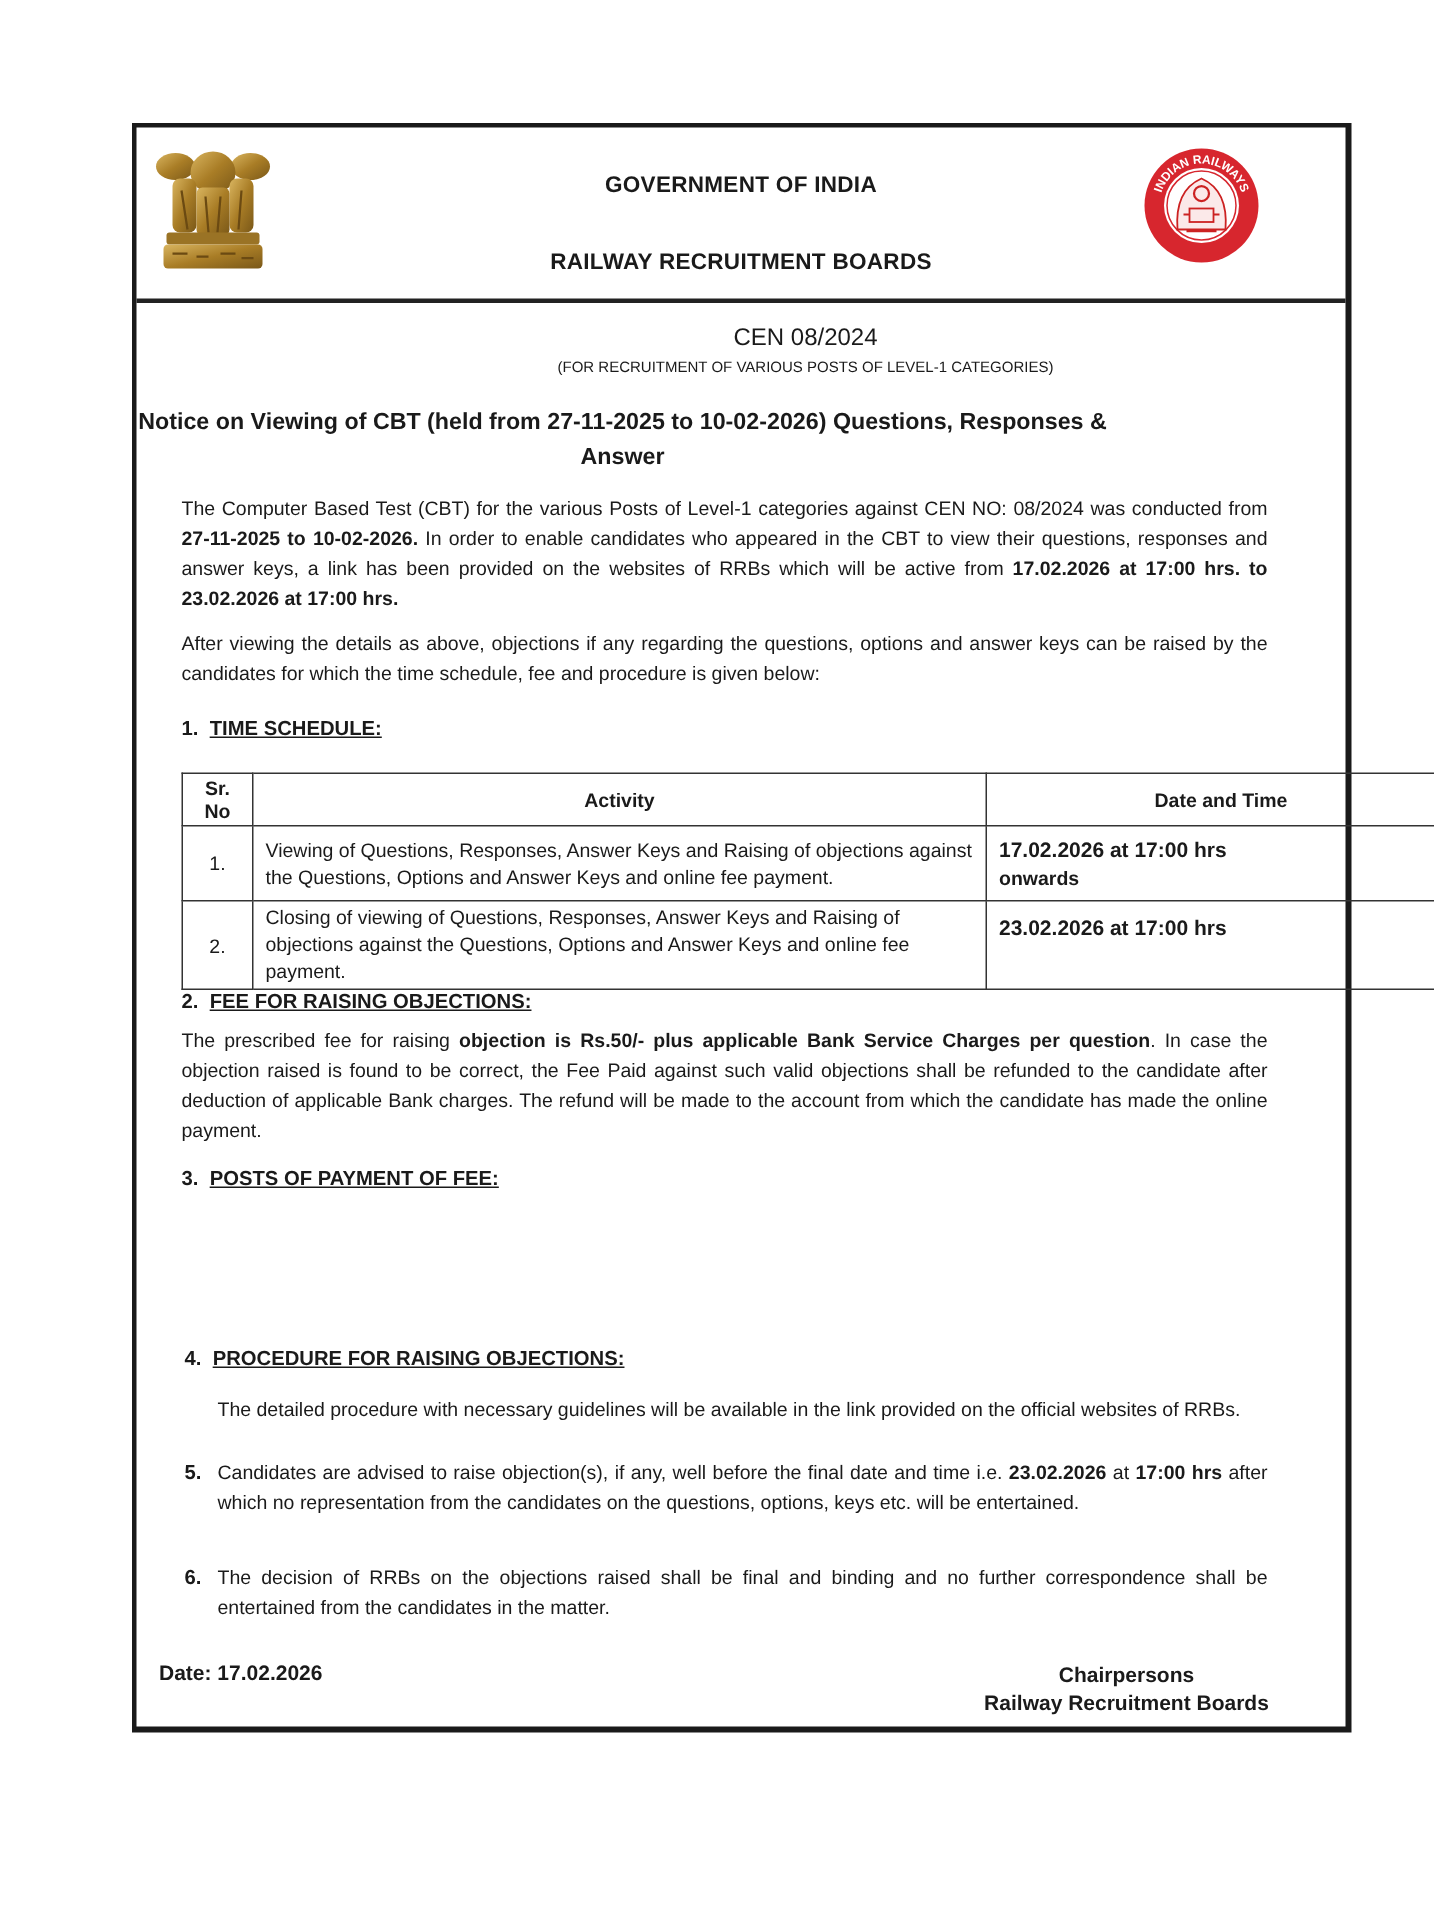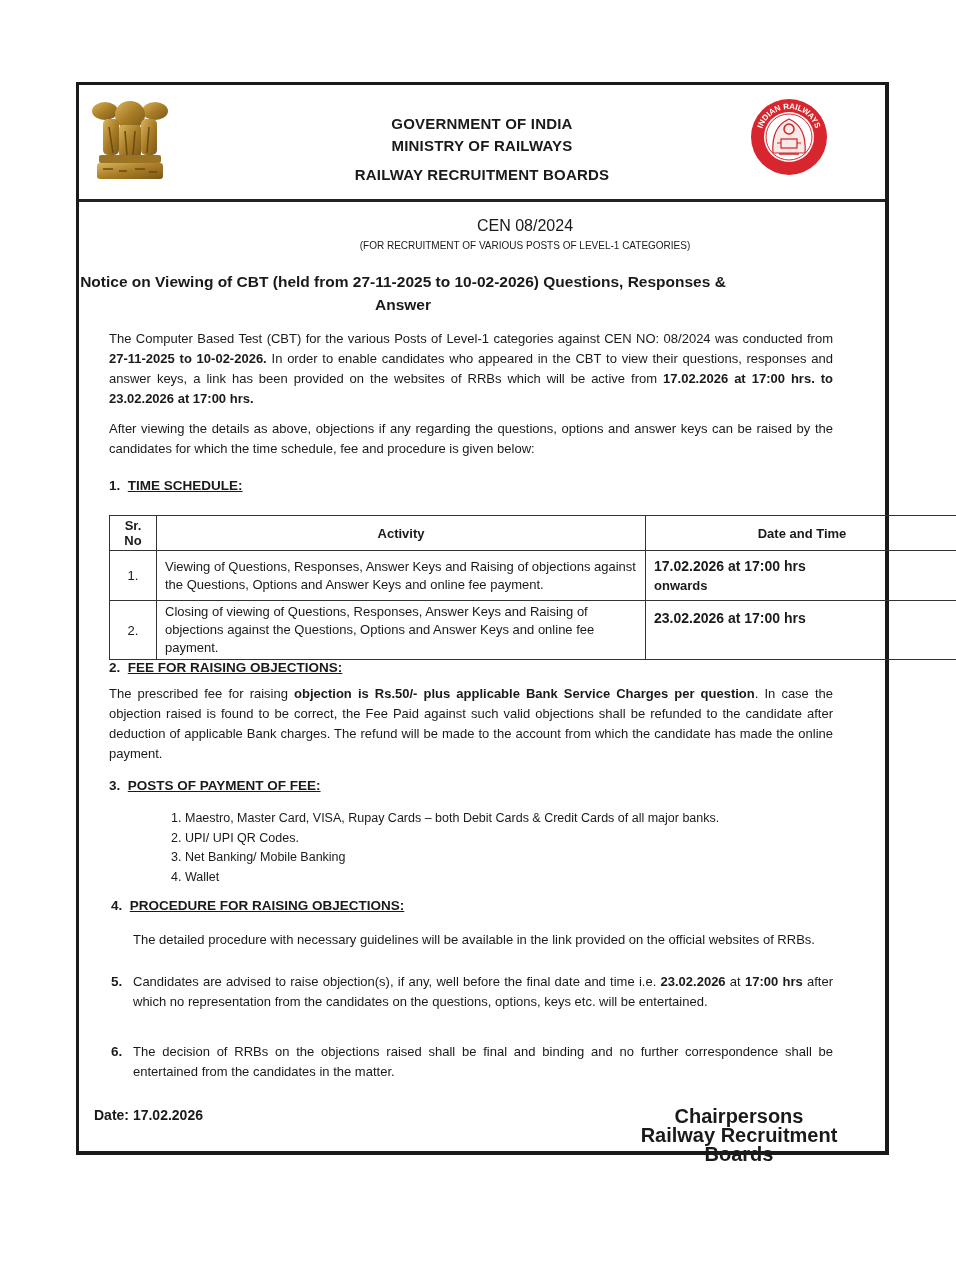--- a/index.html
+++ b/index.html
@@ -1,18 +1,18 @@
 <!DOCTYPE html>
 <html><head>
 <meta charset="utf-8">
 <style>
   html, body { margin:0; padding:0; background:#ffffff; }
   body { width:956px; height:1280px; position:relative; overflow:hidden;
          font-family:"Liberation Sans","DejaVu Sans",sans-serif; color:#1a1a1a; }
-  .frame { position:absolute; left:76px; top:82px; width:806px; height:1066px;
+  .frame { position:absolute; left:88px; top:82px; width:806px; height:1066px;
            border:3px solid #1a1a1a; border-right-width:4px; border-bottom-width:4px;
            box-sizing:content-box; background:#fff; }
   .header { position:absolute; left:0; top:0; width:806px; height:114px;
             border-bottom:3px solid #222; }
   .emblem { position:absolute; left:10px; top:12px; width:82px; height:86px; }
   .rlogo { position:absolute; left:670px; top:12px; width:80px; height:80px; }
   .hdr-text { position:absolute; left:0; width:806px; text-align:center; font-weight:bold;
               font-size:15px; letter-spacing:0.2px; }
   .watermark { position:absolute; left:355px; top:470px; font-size:205px; font-weight:bold;
                color:rgba(240,110,110,0.22); letter-spacing:-6px; line-height:1;
@@ -31,21 +31,21 @@
   table.sched th, table.sched td { border:1px solid #333; padding:2px 8px; vertical-align:middle; }
   table.sched th { font-weight:bold; text-align:center; height:18px; font-size:13px; }
   .c-sr { width:30px; text-align:center; }
   .c-act { width:472px; line-height:18px; }
   .c-dt { font-weight:bold; font-size:14px; line-height:19px;margin-top:32px; }
   .c-dt small { font-size:13px; display:block; font-weight:bold; }
   ol.pay { position:absolute; left:82px; top:724px; margin:0; padding-left:24px;
            font-size:12.5px; line-height:19.5px; }
   .footer-left { position:absolute; left:15px; top:1022px; font-weight:bold; font-size:14px; }
   .footer-right { position:absolute; left:560px; top:1022px; width:200px; text-align:center;
-                  font-weight:bold; font-size:20px; line-height:19px; }
+                  font-weight:bold; font-size:14px; line-height:19px; }
 </style>
 </head>
 <body>
 
 <div class="frame">
 
   <div class="header">
     <div class="emblem">
       <svg width="82" height="86" viewBox="0 0 82 86">
         <defs>
@@ -65,21 +65,20 @@
         <rect x="30" y="28" width="22" height="32" rx="4" fill="url(#gold)"></rect>
         <path d="M20 30 L24 56 M36 34 L38 58 M46 34 L44 58 M60 30 L58 56" stroke="#6b4a12" stroke-width="1.5" fill="none"></path>
 
         <rect x="10" y="58" width="62" height="8" rx="2" fill="#9a7325"></rect>
         <rect x="8" y="66" width="66" height="16" rx="3" fill="url(#gold)"></rect>
         <path d="M14 72 h10 M30 74 h8 M46 72 h10 M60 75 h8" stroke="#6b4a12" stroke-width="1.5"></path>
       </svg>
     </div>
 
     <div class="hdr-text" style="top:30px;">GOVERNMENT OF INDIA</div>
-    <div class="hdr-text" style="top:52px;">MINISTRY OF RAILWAYS</div>
     <div class="hdr-text" style="top:81px;">RAILWAY RECRUITMENT BOARDS</div>
 
     <div class="rlogo">
       <svg width="80" height="80" viewBox="0 0 80 80">
         <circle cx="40" cy="40" r="38" fill="#d7262e"></circle>
         <circle cx="40" cy="40" r="25" fill="#ffffff"></circle>
         <circle cx="40" cy="40" r="23" fill="none" stroke="#d7262e" stroke-width="1"></circle>
 
         <path d="M24 56 Q22 30 40 22 Q58 30 56 56 Z" fill="#fbe9e9" stroke="#c22" stroke-width="1.2"></path>
         <circle cx="40" cy="32" r="5" fill="none" stroke="#c22" stroke-width="1.5"></circle>
@@ -136,26 +135,20 @@
   <div class="sec-head" style="left:30px; top:575px;">
     <span>2.</span>&nbsp;&nbsp;<u>FEE FOR RAISING OBJECTIONS:</u>
   </div>
   <div class="para" style="top:599px;">
     <span>The prescribed fee for raising </span><b>objection is Rs.50/- plus applicable Bank Service Charges per question</b><span>. In case the objection raised is found to be correct, the Fee Paid against such valid objections shall be refunded to the candidate after deduction of applicable Bank charges. The refund will be made to the account from which the candidate has made the online payment.</span>
   </div>
 
   <div class="sec-head" style="left:30px; top:693px;">
     <span>3.</span>&nbsp;&nbsp;<u>POSTS OF PAYMENT OF FEE:</u>
   </div>
-  <ol class="pay">
-    <li>Maestro, Master Card, VISA, Rupay Cards – both Debit Cards &amp; Credit Cards of all major banks.</li>
-    <li>UPI/ UPI QR Codes.</li>
-    <li>Net Banking/ Mobile Banking</li>
-    <li>Wallet</li>
-  </ol>
 
   <div class="sec-head" style="left:32px; top:813px;">
     <span>4.</span>&nbsp;&nbsp;<u>PROCEDURE FOR RAISING OBJECTIONS:</u>
   </div>
   <div class="para" style="left:54px; width:700px; top:845px;">The detailed procedure with necessary guidelines will be available in the link provided on the official websites of RRBs.</div>
 
   <div class="sec-head" style="left:32px; top:889px;">5.</div>
   <div class="para" style="left:54px; width:700px; top:887px;">
     <span>Candidates are advised to raise objection(s), if any, well before the final date and time i.e. </span><b>23.02.2026</b><span> at </span><b>17:00 hrs</b><span> after which no representation from the candidates on the questions, options, keys etc. will be entertained.</span>
   </div>

